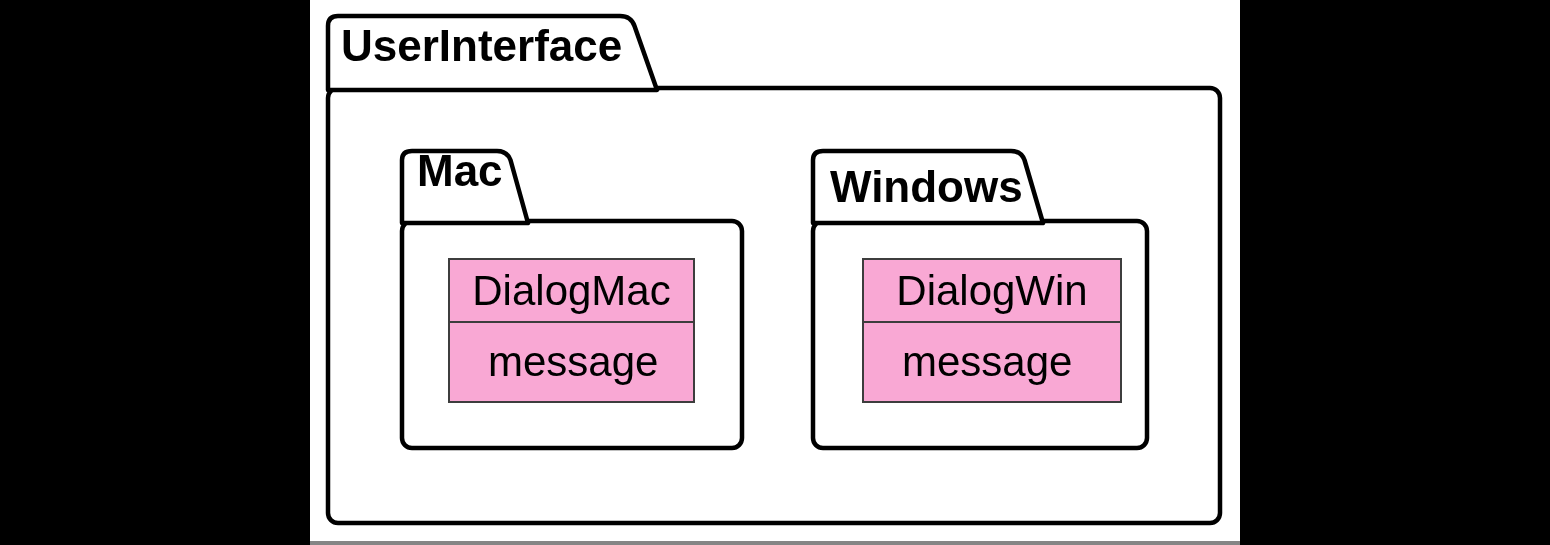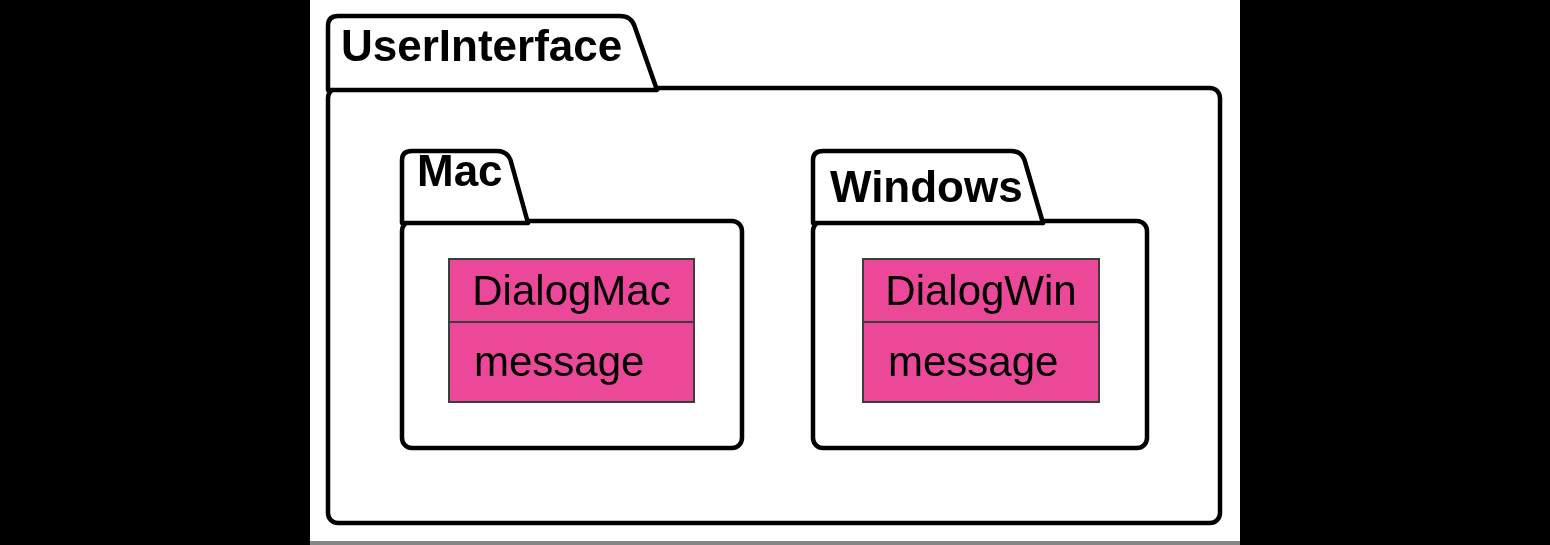--- a/index.html
+++ b/index.html
@@ -47,40 +47,40 @@
     font-size: 44px;
     color: #000000;
     white-space: nowrap;
   }
   #lbl-userinterface { left: 341px; top: 10px;  height: 71px; }
   #lbl-mac           { left: 417px; top: 136px; height: 70px; }
   #lbl-windows       { left: 830px; top: 152px; height: 70px; text-align: center; }
   .classbox {
     position: absolute;
     box-sizing: border-box;
-    background: #ec4899;
+    background: #f9a8d4;
     border: 2px solid #3d3d3d;
     font-size: 42px;
     color: #000000;
   }
   #cb-mac { left: 448px; top: 258px; width: 247px; height: 145px; }
-  #cb-win { left: 862px; top: 258px; width: 238px; height: 145px; }
+  #cb-win { left: 862px; top: 258px; width: 260px; height: 145px; }
   .classbox .title {
     height: 61px;
     border-bottom: 2px solid #3d3d3d;
     display: flex;
     align-items: center;
     justify-content: center;
     white-space: nowrap;
   }
   .classbox .attrs {
     height: 78px;
     display: flex;
     align-items: center;
-    padding-left: 24px;
+    padding-left: 38px;
     white-space: nowrap;
   }
 </style>
 </head>
 <body>
 
 <div id="canvas">
 
   <div class="letterbox left"></div>
   <div class="letterbox right"></div>

